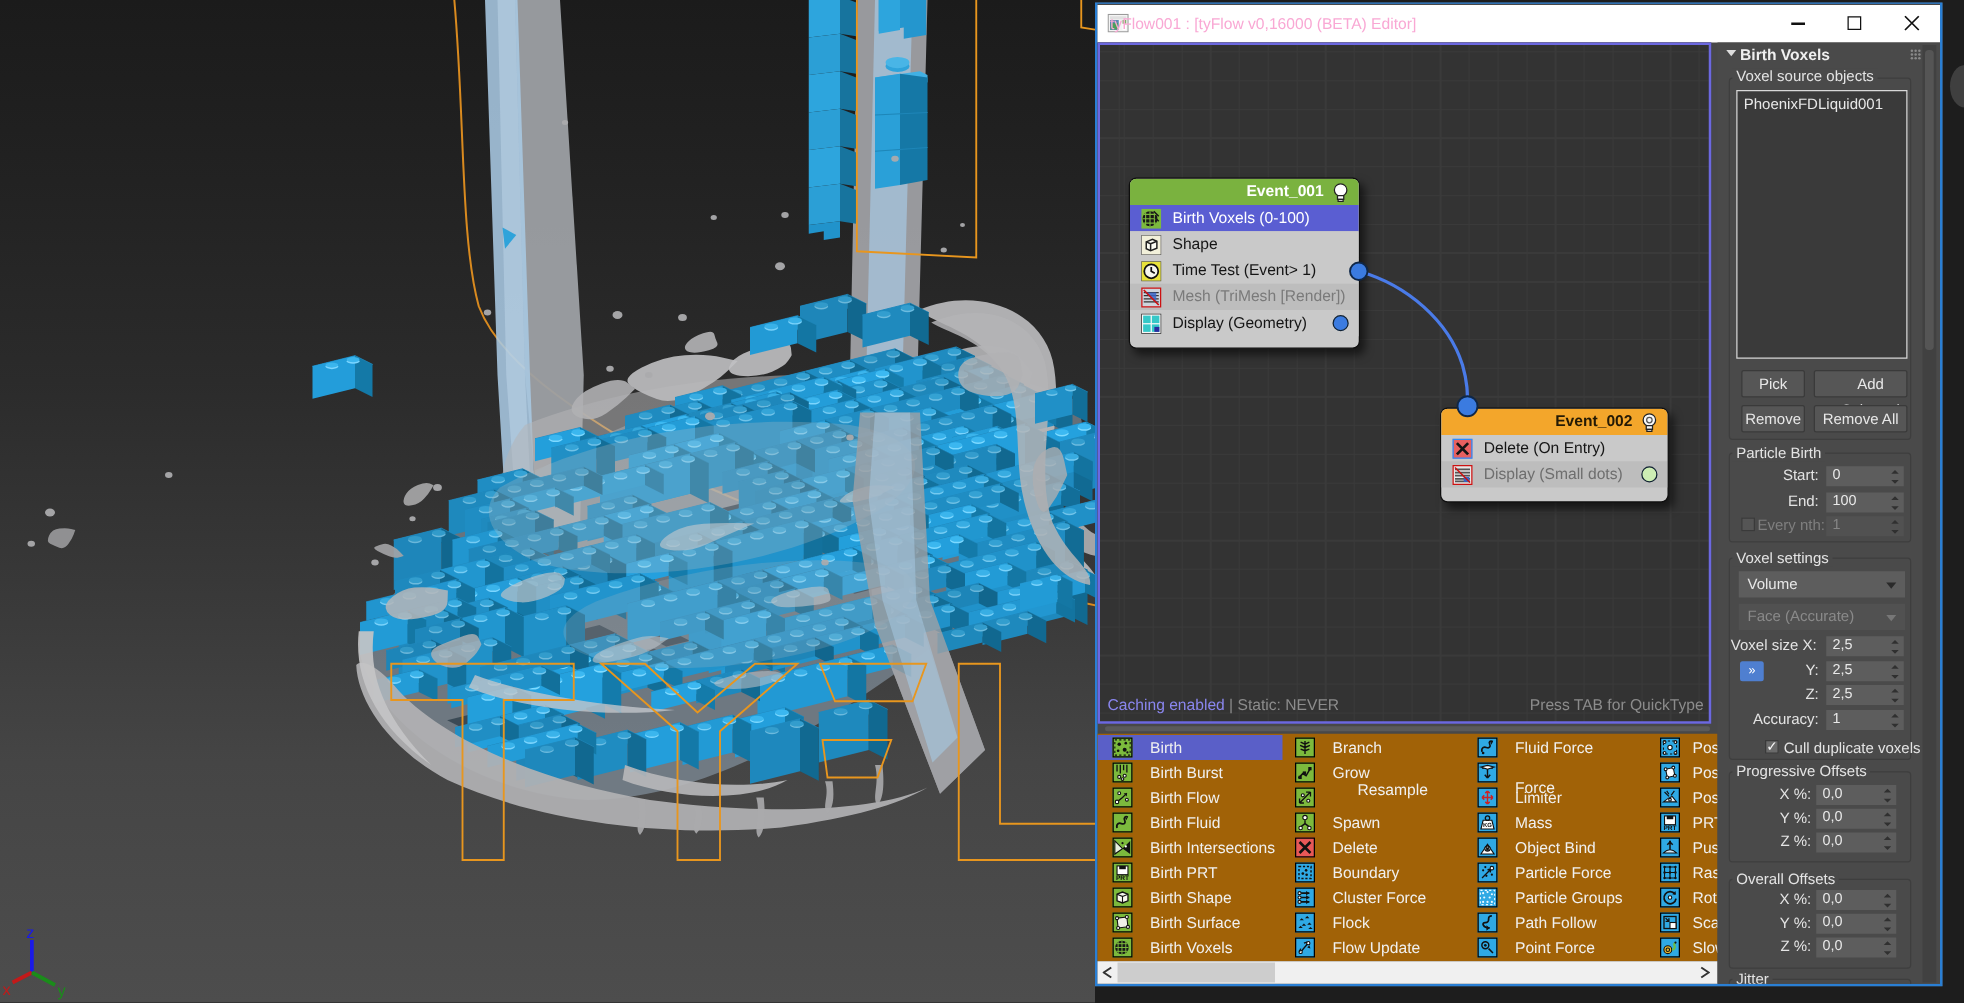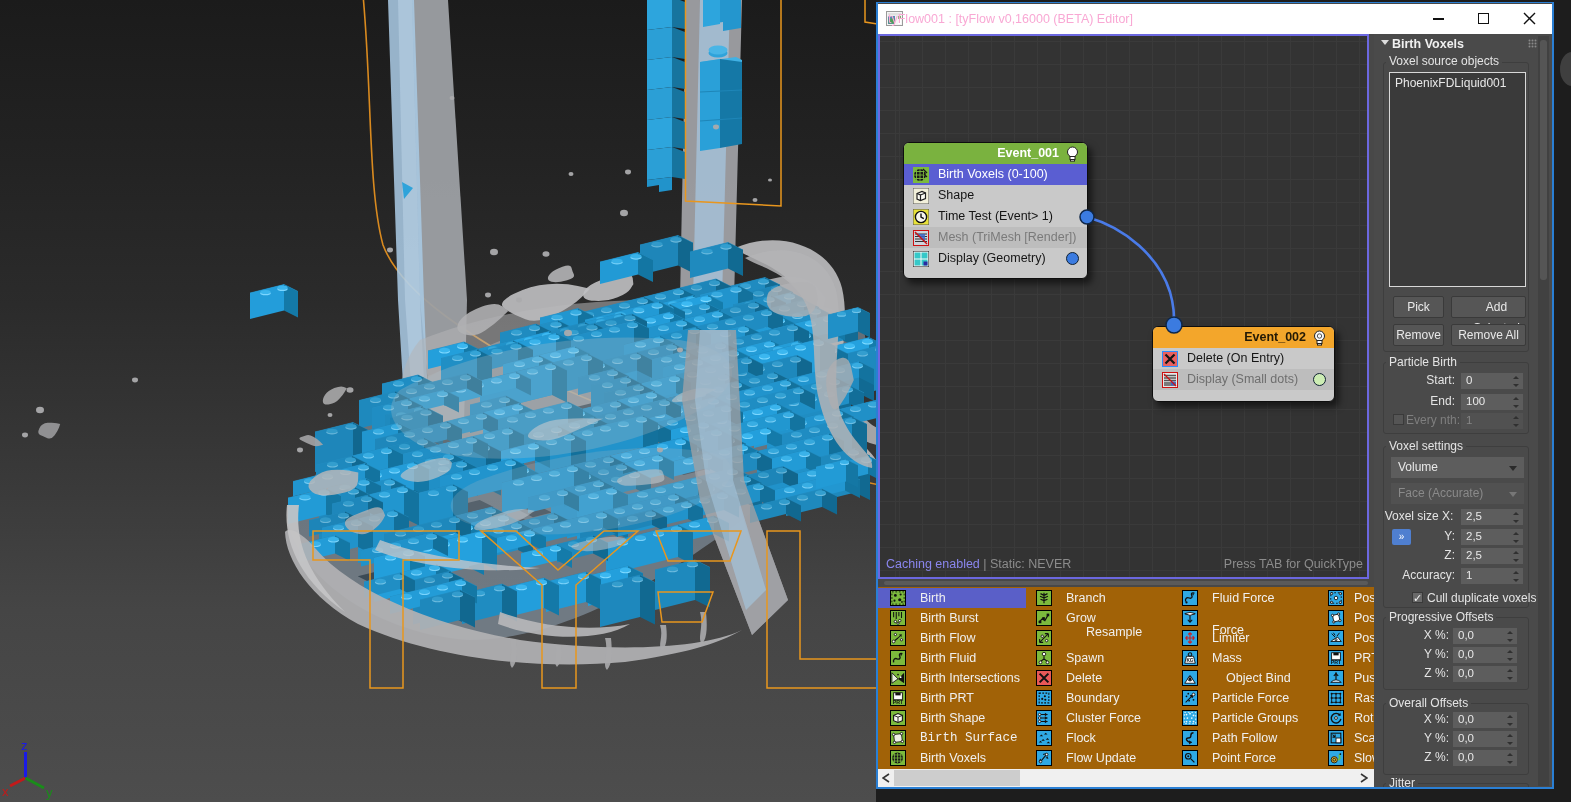--- a/index.html
+++ b/index.html
@@ -2018,21 +2018,21 @@
         <path d="M3,5 L8,7 L8,13 M8,7 L13,5" fill="none" stroke="#111"></path>
       </svg></div>
     <div class="drow" style="left:42px;top:121px;">Birth Shape</div>
     <div class="dic" style="left:12px;top:143px;background:#7cba3d"><svg viewBox="0 0 16 16">
         <path d="M3,4 L12,3 L13,12 L4,13 Z" fill="#f0f0e8" stroke="#111"></path>
         <circle cx="3" cy="4" r="1.4" fill="#fff" stroke="#111"></circle>
         <circle cx="12" cy="3" r="1.4" fill="#fff" stroke="#111"></circle>
         <circle cx="13" cy="12" r="1.4" fill="#fff" stroke="#111"></circle>
         <circle cx="4" cy="13" r="1.4" fill="#fff" stroke="#111"></circle>
       </svg></div>
-    <div class="drow" style="left:42px;top:141px;font-family:Liberation Mono, monospace;">Birth Surface</div>
+    <div class="drow" style="left:42px;top:141px;">Birth Surface</div>
     <div class="dic" style="left:12px;top:163px;background:#7cba3d"><svg viewBox="0 0 16 16">
         <circle cx="7.5" cy="8" r="6.2" fill="#181818"></circle>
         <path d="M1.5,8 h12 M2.5,4.5 h10 M2.5,11.5 h10 M7.5,2 v12 M4,3 v10 M11,3 v10" stroke="#7cba3d" stroke-width="0.9" fill="none"></path>
       </svg></div>
     <div class="drow" style="left:42px;top:161px;">Birth Voxels</div>
     <div class="dic" style="left:158px;top:3px;background:#7cba3d"><svg viewBox="0 0 16 16">
         <path d="M8,2 V14 M8,5 L4,3 M8,5 L12,3 M8,8 L3.5,6 M8,8 L12.5,6 M8,11 L4,9.5 M8,11 L12,9.5" stroke="#111" stroke-width="1.3"></path>
       </svg></div>
     <div class="drow" style="left:188px;top:1px;">Branch</div>
     <div class="dic" style="left:158px;top:23px;background:#7cba3d"><svg viewBox="0 0 16 16">
@@ -2105,21 +2105,21 @@
         <circle cx="8" cy="4" r="2" fill="none" stroke="#111" stroke-width="1.2"></circle>
         <text x="8" y="12.5" font-size="5.5" text-anchor="middle" font-weight="bold" fill="#111" font-family="Liberation Sans">KG</text>
       </svg></div>
     <div class="drow" style="left:334px;top:61px;">Mass</div>
     <div class="dic" style="left:304px;top:83px;background:#2fa9e4"><svg viewBox="0 0 16 16">
         <path d="M2,14 L8,5 L14,14 Z" fill="#fff" stroke="#111"></path>
         <circle cx="8" cy="9" r="2.4" fill="#fff" stroke="#111"></circle>
         <rect x="6.8" y="8" width="2.4" height="3" fill="#111"></rect>
         <circle cx="8" cy="7.6" r="1.3" fill="none" stroke="#111"></circle>
       </svg></div>
-    <div class="drow" style="left:334px;top:81px;margin-left:14px;">Object Bind</div>
+    <div class="drow" style="left:334px;top:81px;">Object Bind</div>
     <div class="dic" style="left:304px;top:103px;background:#2fa9e4"><svg viewBox="0 0 16 16">
         <path d="M3,13 L11,5 M11,5 l-3,0.5 M11,5 l-0.5,3" stroke="#111" stroke-width="1.2" fill="none"></path>
         <circle cx="12" cy="4" r="1.6" fill="#fff" stroke="#111"></circle>
         <circle cx="4" cy="6" r="1" fill="#111"></circle>
         <circle cx="7" cy="11" r="1" fill="#111"></circle>
         <circle cx="12" cy="10" r="1" fill="#111"></circle>
         <circle cx="6" cy="3" r="1" fill="#111"></circle>
       </svg></div>
     <div class="drow" style="left:334px;top:101px;">Particle Force</div>
     <div class="dic" style="left:304px;top:123px;background:#2fa9e4"><svg viewBox="0 0 16 16">

